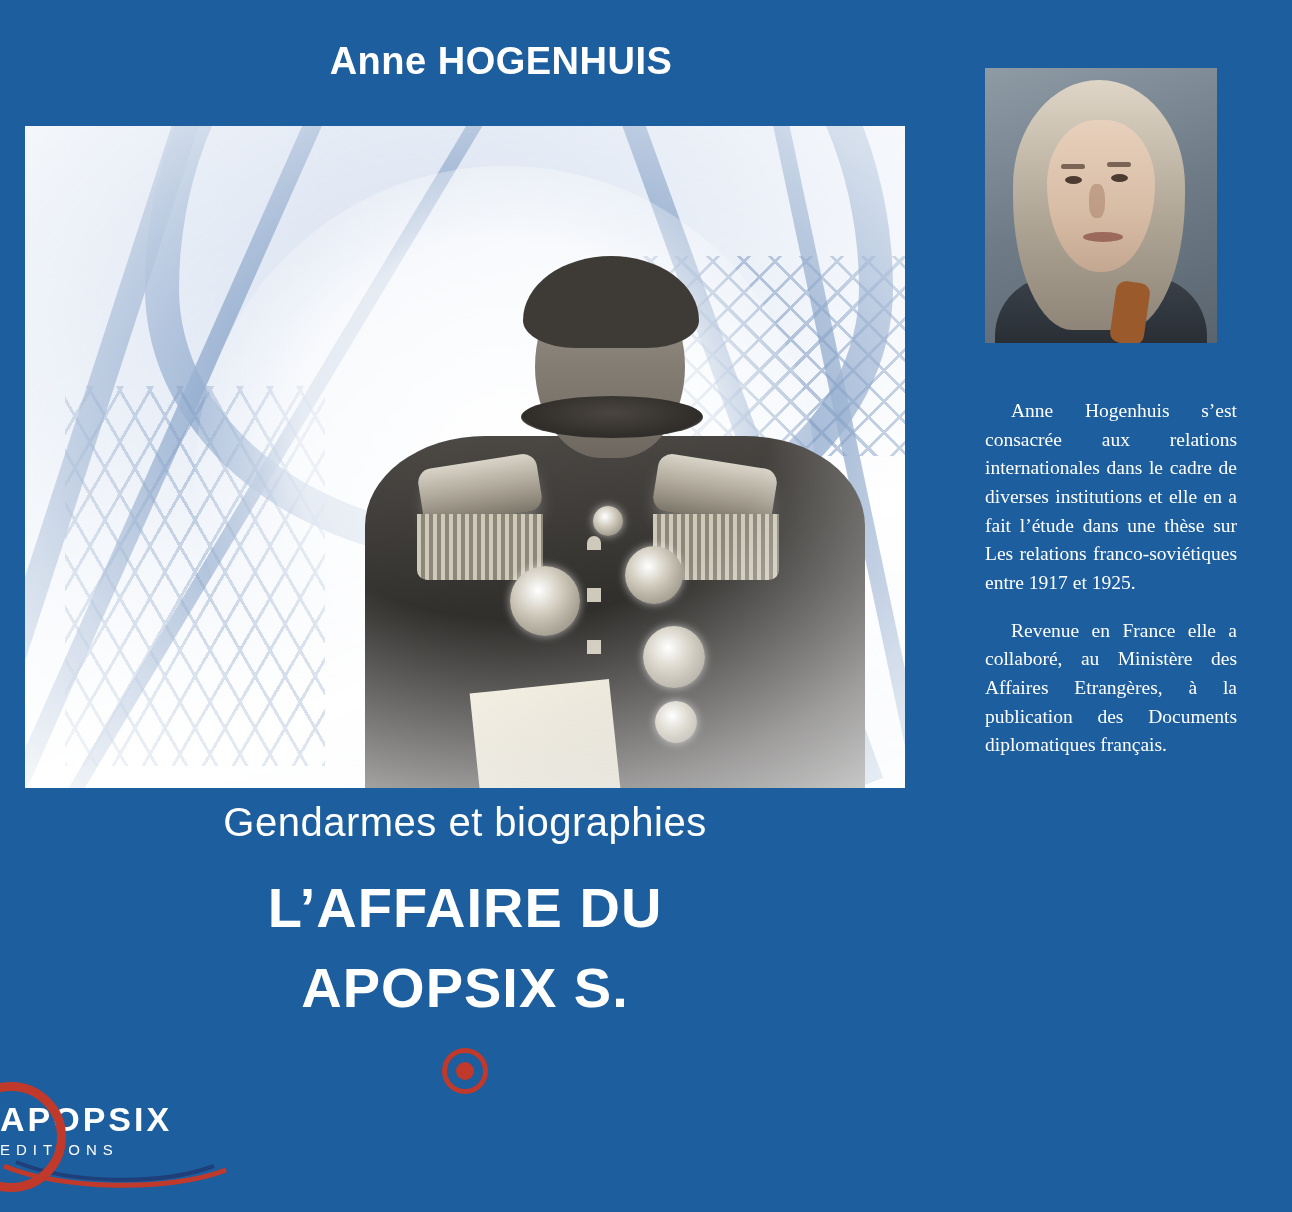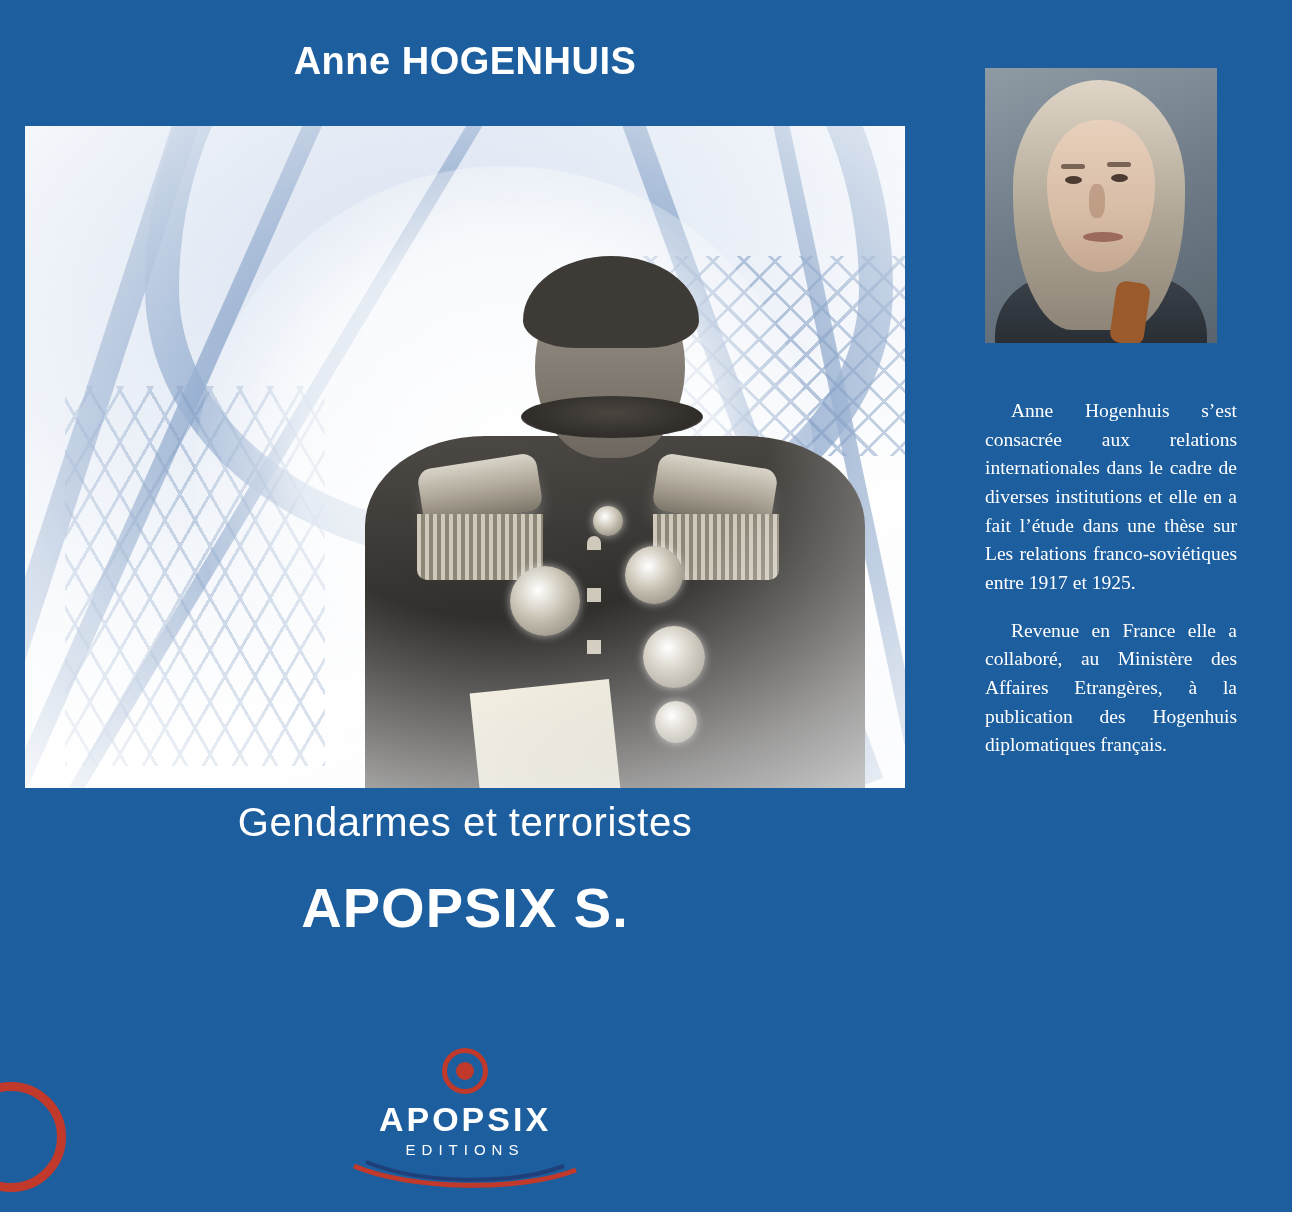--- a/index.html
+++ b/index.html
@@ -29,20 +29,21 @@
   .author-name {
     position: absolute;
     left: 0;
     top: 40px;
     width: 930px;
     text-align: center;
     color: #ffffff;
     font-size: 38px;
     font-weight: bold;
     letter-spacing: 0.5px;
+    padding-left: 36px;
   }
   
   .cover-art {
     position: absolute;
     left: 25px;
     top: 126px;
     width: 880px;
     height: 662px;
     overflow: hidden;
     background: #ffffff;
@@ -229,21 +230,21 @@
     font-weight: bold;
     line-height: 1.42;
     letter-spacing: 1px;
   }
   
   .publisher {
     position: absolute;
     left: 0;
     top: 1048px;
     width: 930px;
-    text-align: center;
+    text-align: left;
     color: #ffffff;
   }
   .pub-mark {
     width: 46px;
     height: 46px;
     margin: 0 auto 6px auto;
     position: relative;
   }
   .pub-mark .ring {
     position: absolute;
@@ -434,23 +435,24 @@
         <div class="medal m2"></div>
         <div class="medal m3"></div>
         <div class="medal m4"></div>
         <div class="medal m5"></div>
         <div class="paper"></div>
       </div>
 
       <div class="art-fade"></div>
     </div>
 
-    <div class="subtitle">Gendarmes et terroristes</div>
+    <div class="subtitle">Gendarmes et biographies</div>
 
     <div class="main-title">
+      <div>L’AFFAIRE DU</div>
       <div>APOPSIX S.</div>
     </div>
 
     <div class="publisher">
       <div class="pub-mark">
         <div class="ring"></div>
         <div class="dot"></div>
       </div>
       <div class="pub-name">APOPSIX</div>
       <div class="pub-sub">EDITIONS</div>
@@ -474,16 +476,16 @@
       <div class="ph-brow r"></div>
       <div class="ph-eye l"></div>
       <div class="ph-eye r"></div>
       <div class="ph-nose"></div>
       <div class="ph-mouth"></div>
       <div class="ph-scarf"></div>
     </div>
 
     <div class="bio">
       <p>Anne Hogenhuis s’est consacrée aux relations internationales dans le cadre de diverses institutions et elle en a fait l’étude dans une thèse sur Les relations franco-soviétiques entre 1917 et 1925.</p>
-      <p>Revenue en France elle a collaboré, au Ministère des Affaires Etrangères, à la publication des Hogenhuis diplomatiques français.</p>
+      <p>Revenue en France elle a collaboré, au Ministère des Affaires Etrangères, à la publication des Documents diplomatiques français.</p>
     </div>
   </div>
 </div>
 
 </body></html>

